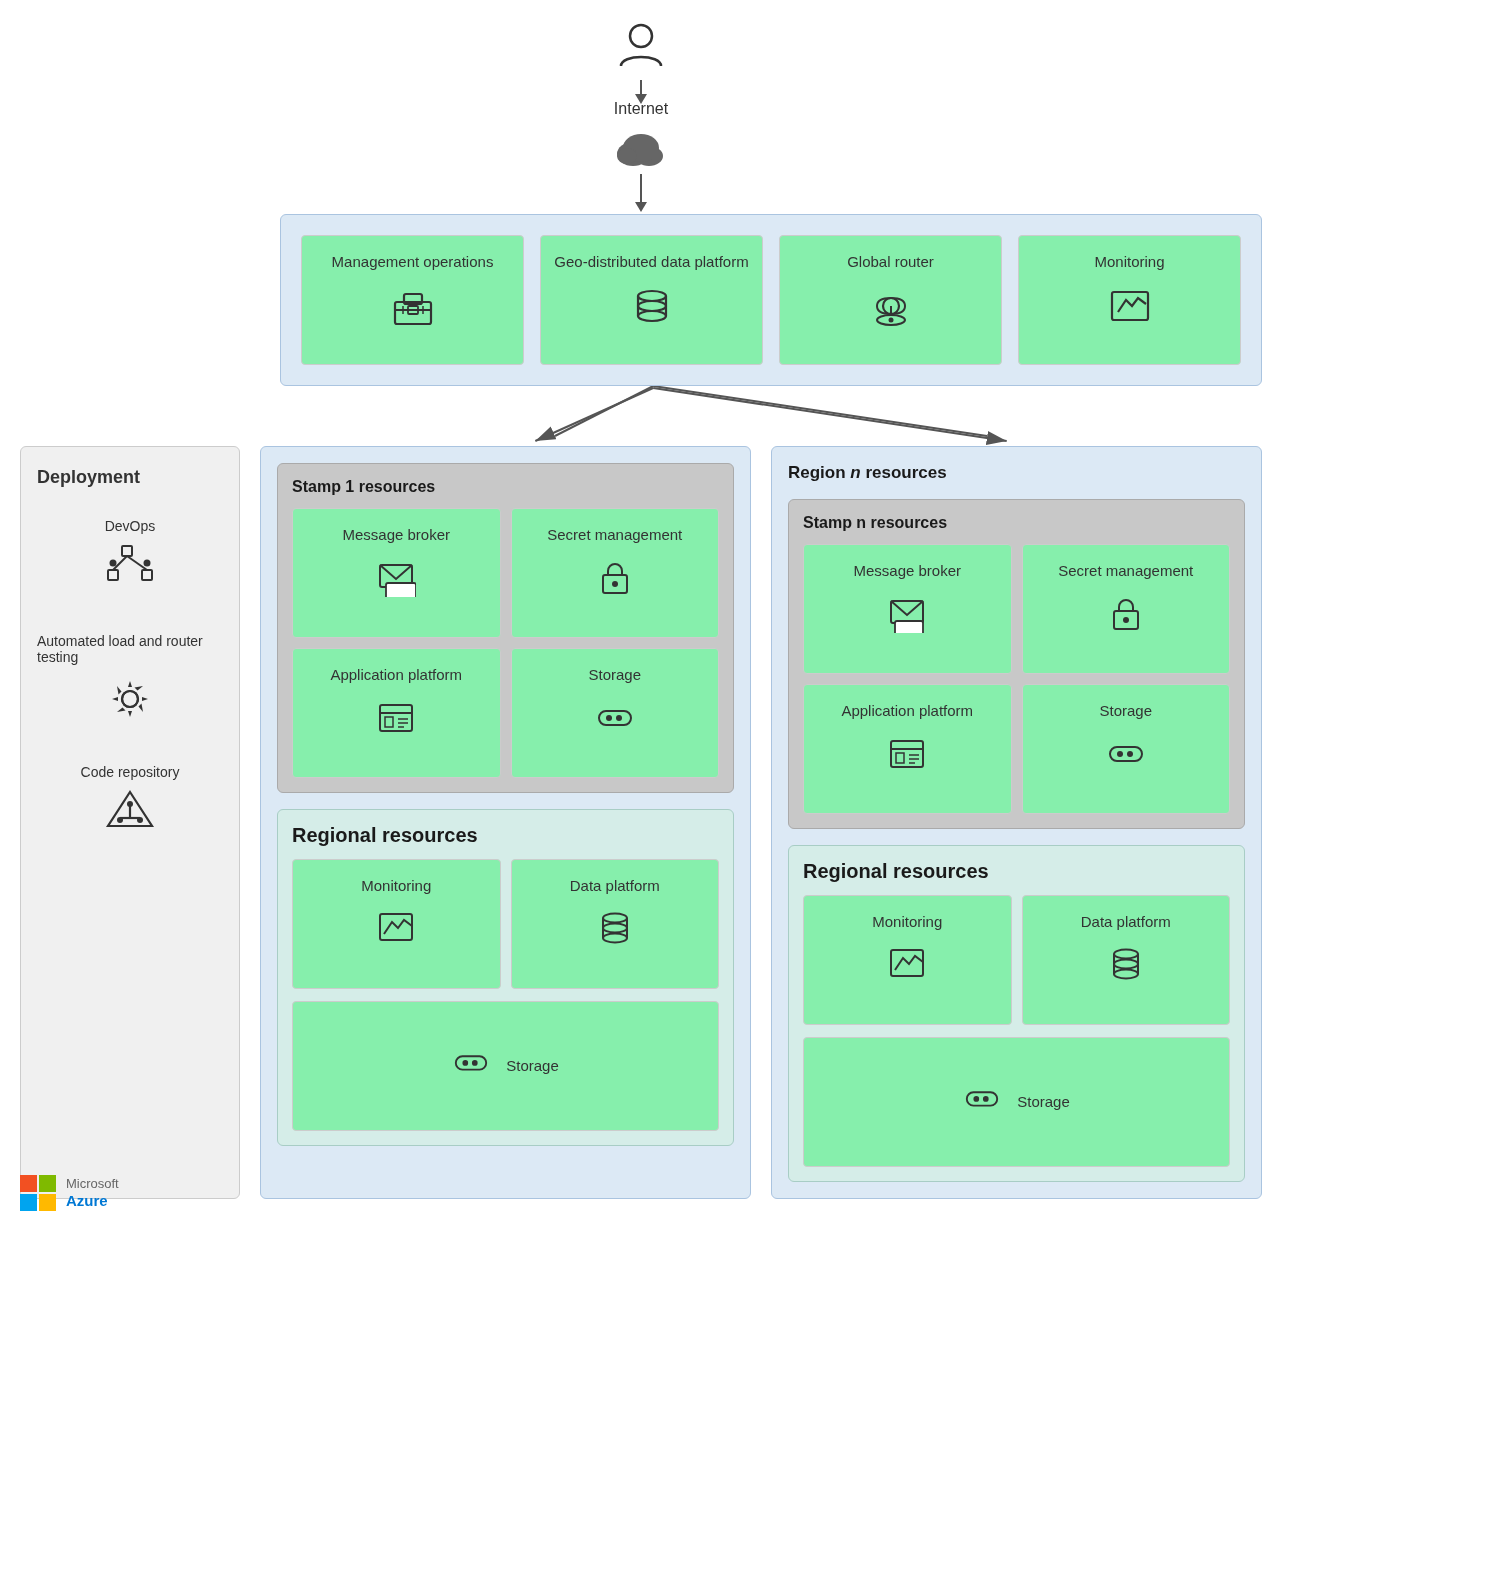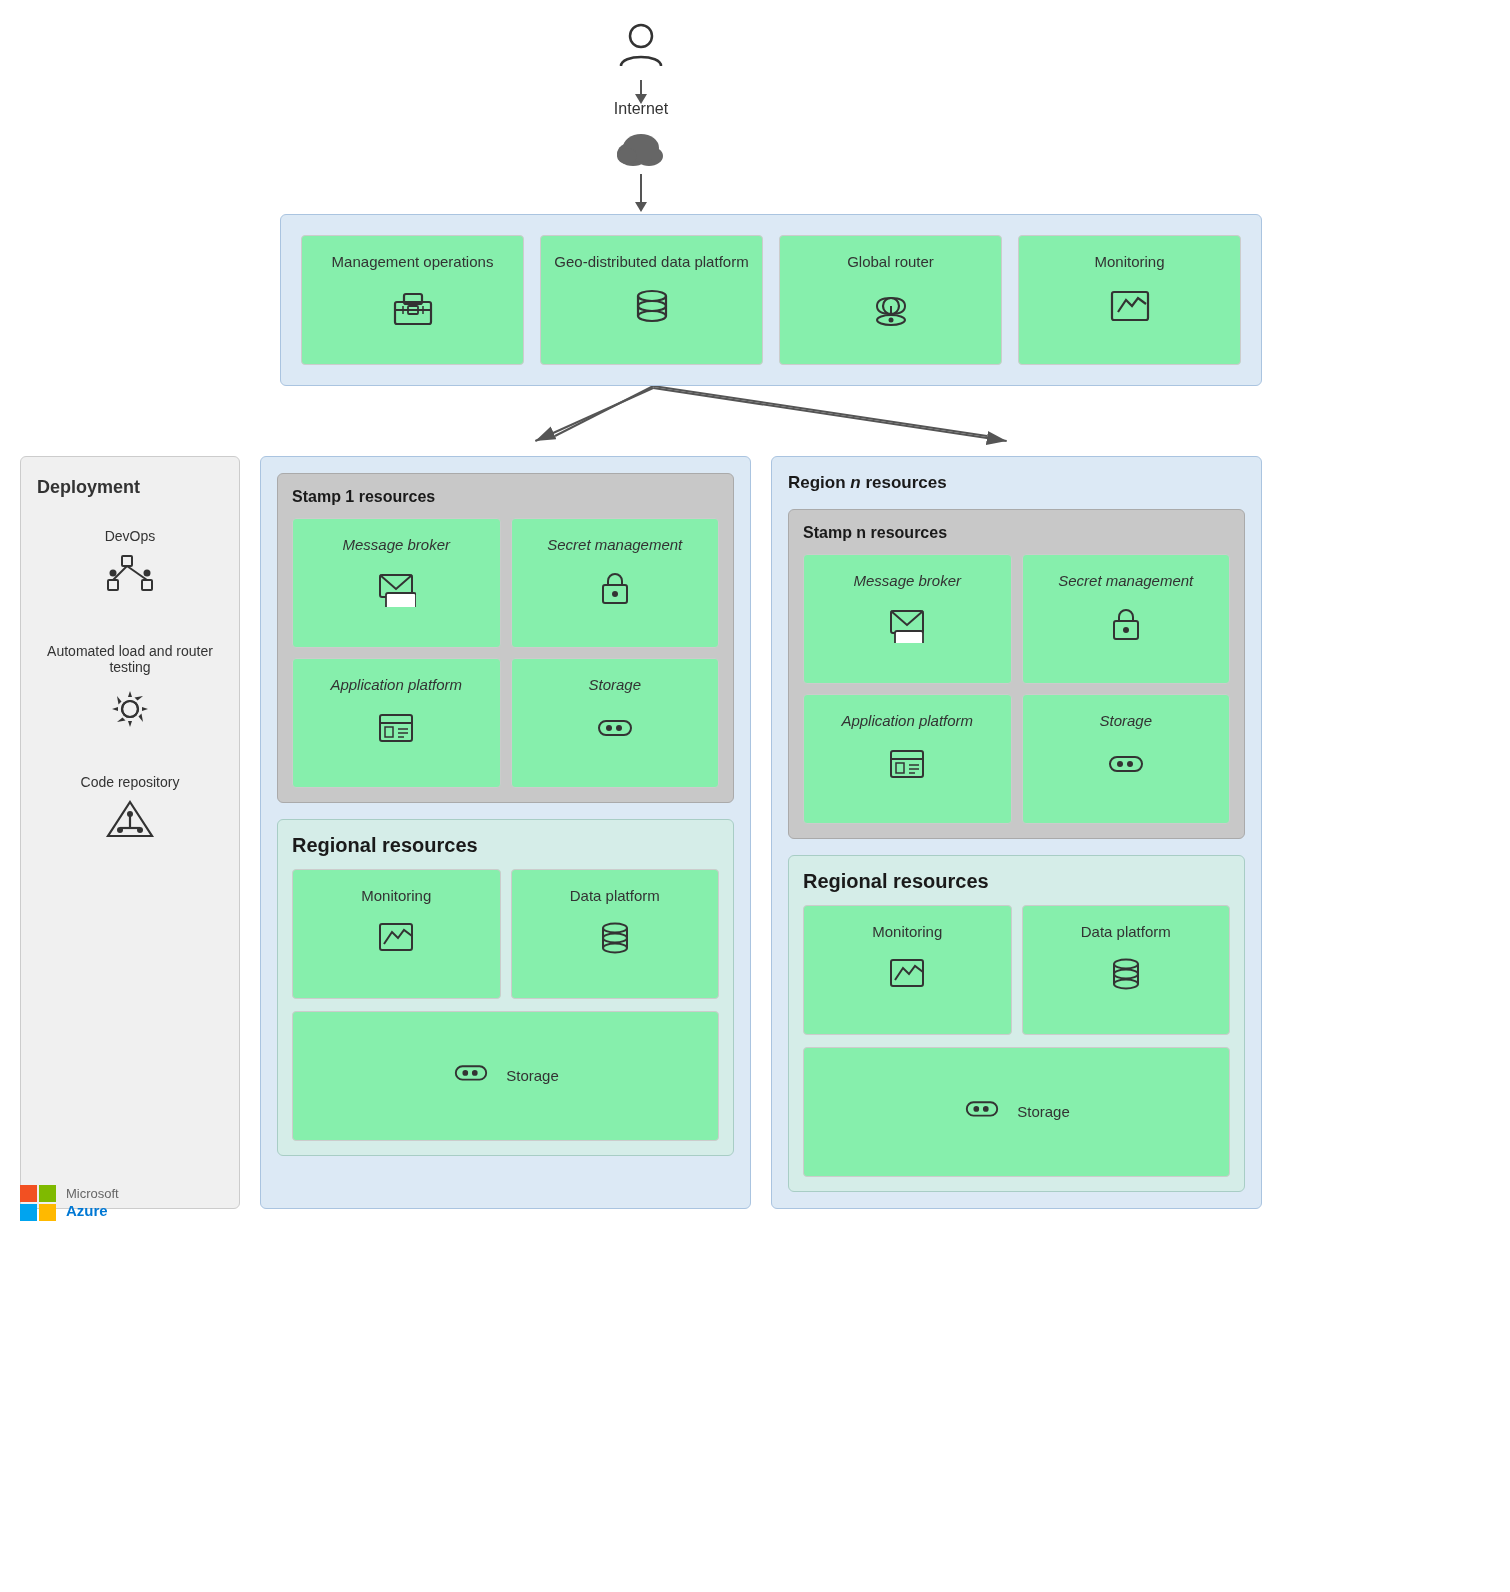--- a/index.html
+++ b/index.html
@@ -89,21 +89,20 @@
     .service-card-icon {
       font-size: 36px;
       color: #333;
     }
 
     
     .main-row {
       display: flex;
       flex-direction: row;
       gap: 20px;
-      margin-top: 10px;
     }
 
     
     .deployment-sidebar {
       width: 220px;
       min-width: 220px;
       background: #f0f0f0;
       border: 1px solid #ccc;
       border-radius: 6px;
       padding: 20px 16px;
@@ -123,21 +122,21 @@
       display: flex;
       flex-direction: column;
       align-items: center;
       gap: 8px;
       width: 100%;
       padding: 10px 0;
     }
     .deployment-item-label {
       font-size: 14px;
       color: #333;
-      text-align: center;
+      text-align: left;
     }
     .deployment-icon {
       font-size: 40px;
       color: #333;
     }
 
     
     .regions-container {
       flex: 1;
       display: flex;
@@ -174,21 +173,20 @@
     }
     .stamp-title {
       font-size: 16px;
       font-weight: bold;
       color: #1a1a1a;
     }
     .stamp-grid {
       display: grid;
       grid-template-columns: 1fr 1fr;
       gap: 10px;
-      font-style: italic;
     }
 
     
     .regional-box {
       background: #d5ede8;
       border: 1px solid #a8cdc5;
       border-radius: 6px;
       padding: 14px;
       display: flex;
       flex-direction: column;

